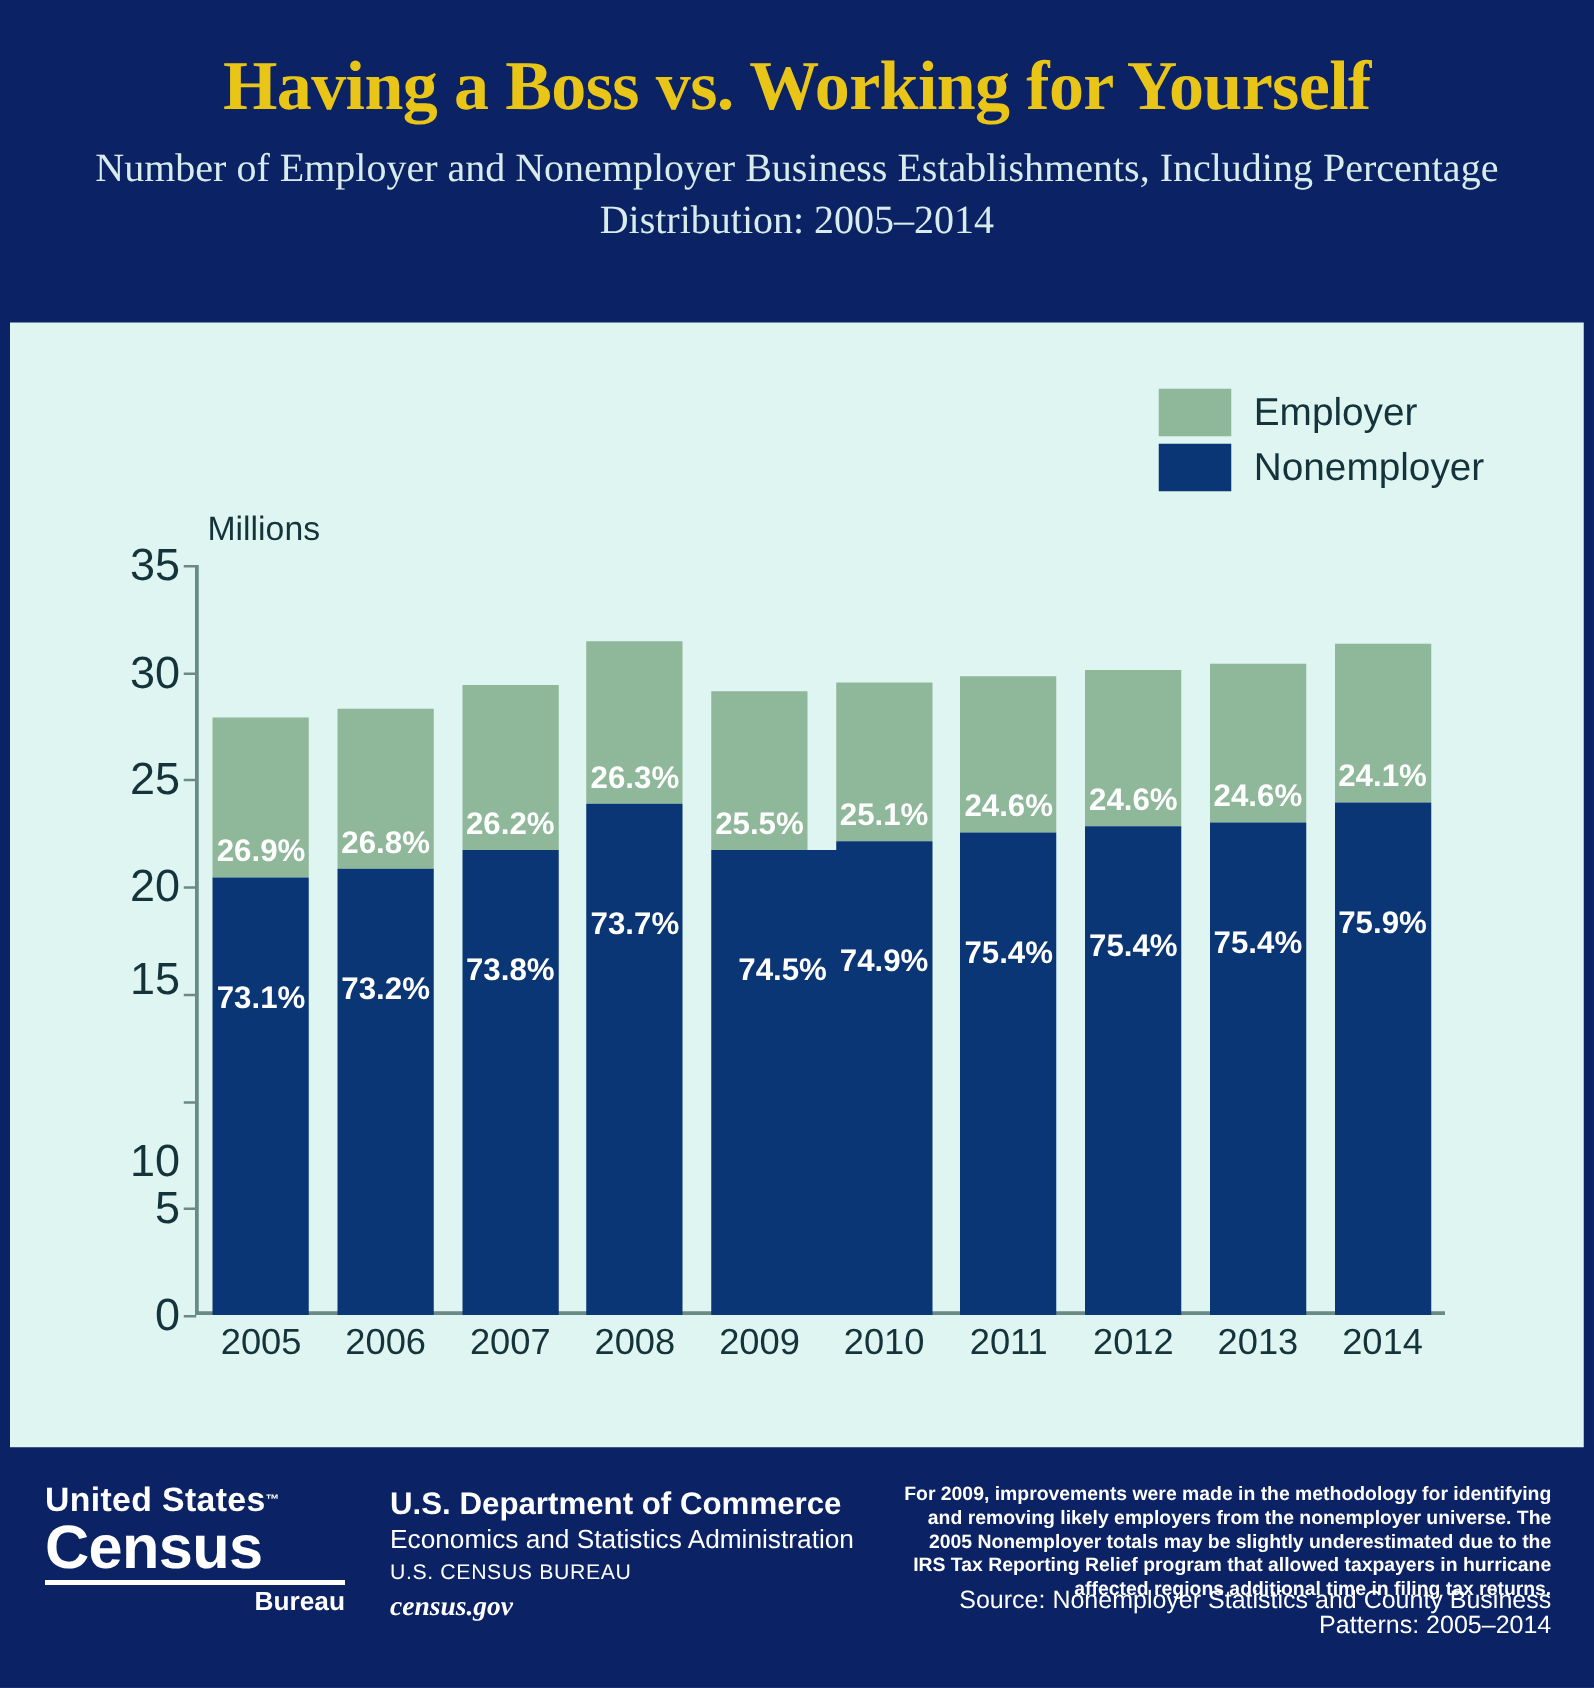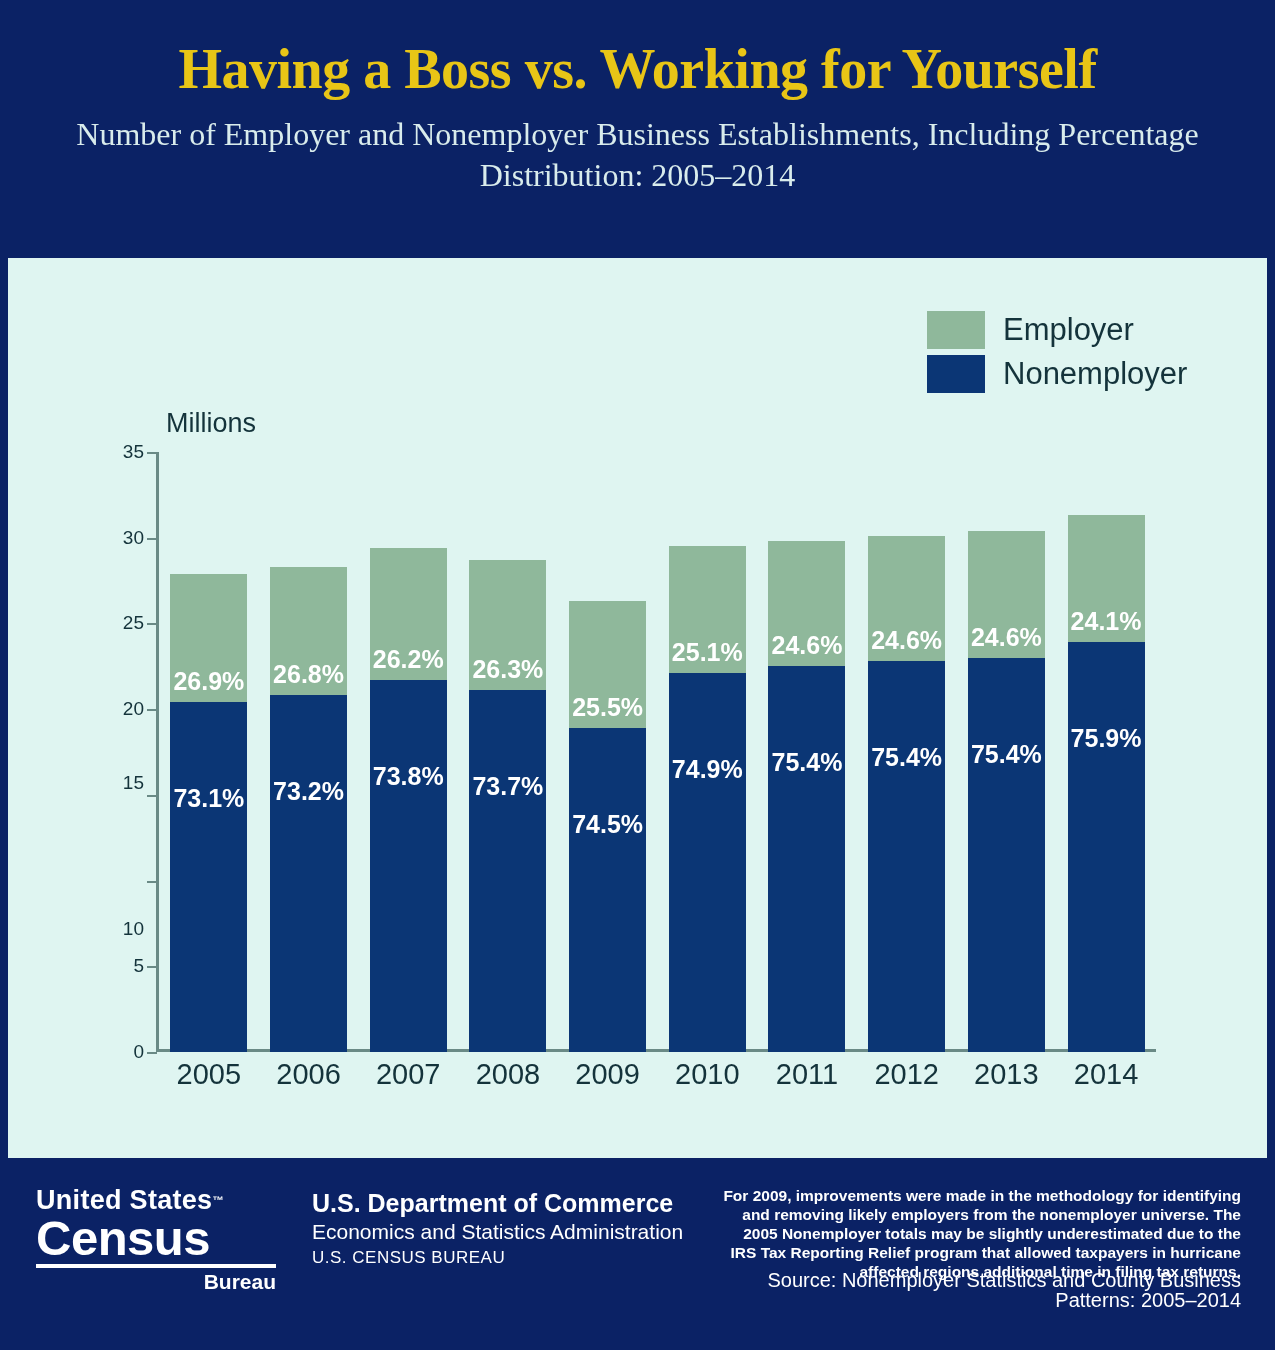--- a/index.html
+++ b/index.html
@@ -112,21 +112,21 @@
     position: absolute;
     left: 0; bottom: 0;
     width: 1000px; height: 3px;
     background: #6a8a86;
   }
   .ytick {
     position: absolute;
     left: -62px;
     width: 50px;
     text-align: right;
-    font-size: 19px;
+    font-size: 36px;
     color: #14333b;
     transform: translateY(-50%);
   }
   .ytick-mark {
     position: absolute;
     left: -9px;
     width: 10px;
     height: 2px;
     background: #6a8a86;
   }
@@ -339,29 +339,29 @@
               <span class="seg-label">26.2%</span>
             </div>
             <div class="seg nonemployer" style="height: 372px;">
               <span class="seg-label">73.8%</span>
             </div>
           </div>
           <div class="bar-col">
             <div class="seg employer" style="height: 130.286px;">
               <span class="seg-label">26.3%</span>
             </div>
-            <div class="seg nonemployer" style="height: 362px;">
+            <div class="seg nonemployer" style="height: 409px;">
               <span class="seg-label">73.7%</span>
             </div>
           </div>
           <div class="bar-col">
             <div class="seg employer" style="height: 126.857px;">
               <span class="seg-label">25.5%</span>
             </div>
-            <div class="seg nonemployer" style="height: 324px;">
+            <div class="seg nonemployer" style="height: 372px; padding-left: 37px;">
               <span class="seg-label">74.5%</span>
             </div>
           </div>
           <div class="bar-col">
             <div class="seg employer" style="height: 126.857px;">
               <span class="seg-label">25.1%</span>
             </div>
             <div class="seg nonemployer" style="height: 378.857px;">
               <span class="seg-label">74.9%</span>
             </div>
@@ -420,18 +420,19 @@
       <div class="us"><span>United States</span><span class="tm">™</span></div>
       <div class="census">Census</div>
       <div class="rule"></div>
       <div class="bureau">Bureau</div>
     </div>
 
     <div class="dept">
       <div class="l1">U.S. Department of Commerce</div>
       <div class="l2">Economics and Statistics Administration</div>
       <div class="l3">U.S. CENSUS BUREAU</div>
+      <div class="l4">census.gov</div>
     </div>
 
     <div class="notes">For 2009, improvements were made in the methodology for identifying and removing likely employers from the nonemployer universe. The 2005 Nonemployer totals may be slightly underestimated due to the IRS Tax Reporting Relief program that allowed taxpayers in hurricane affected regions additional time in filing tax returns.</div>
     <div class="source">Source: Nonemployer Statistics and County Business Patterns: 2005–2014</div>
   </div>
 </div>
 
 </body></html>

